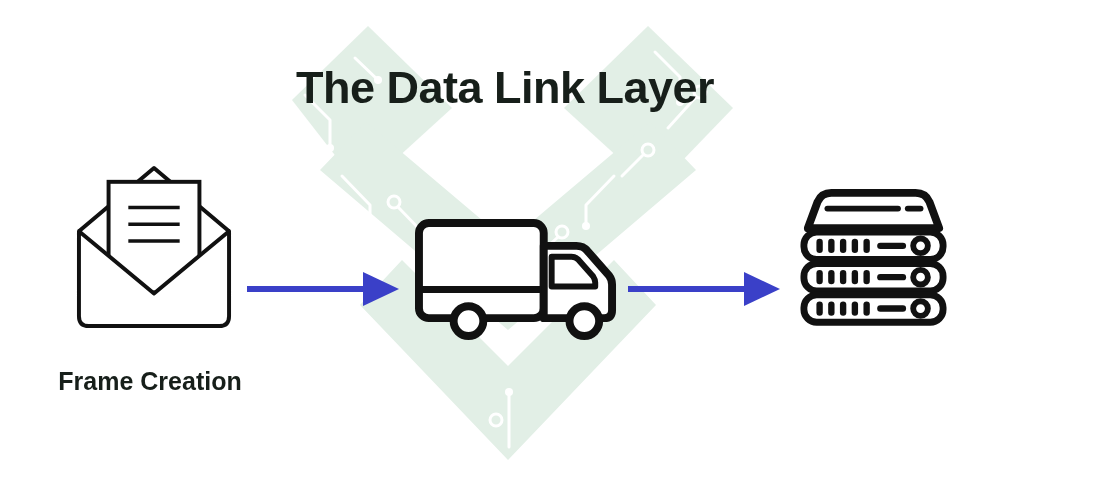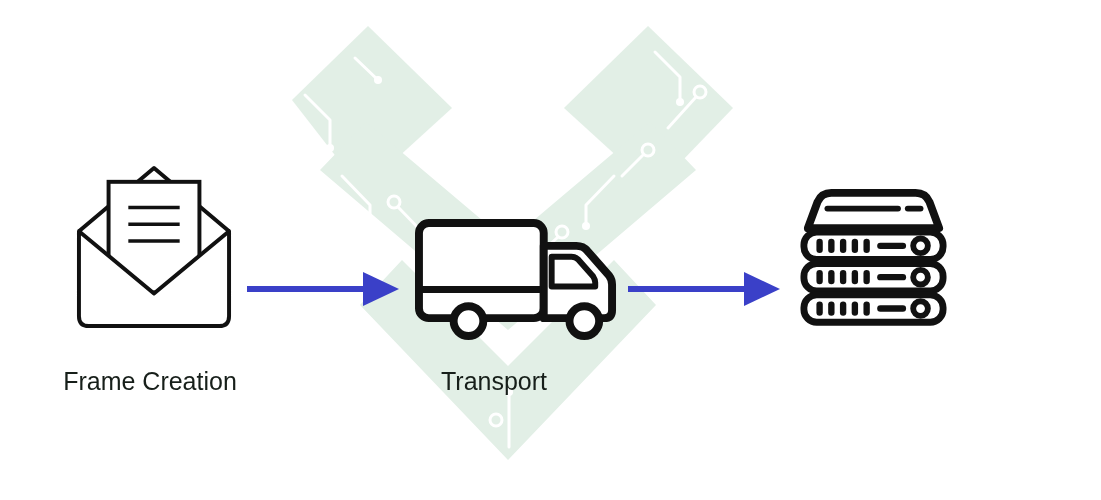--- a/index.html
+++ b/index.html
@@ -20,21 +20,21 @@
   .title{
     position:absolute;top:62px;left:505px;transform:translateX(-50%);
     margin:0;white-space:nowrap;
     font-size:45px;font-weight:700;letter-spacing:-.5px;
     color:var(--text-color,#171f1a);z-index:2;
   }
   
   .step-icon{position:absolute;z-index:2;color:var(--icon-stroke,#111);}
   .step-label{
     position:absolute;top:367px;transform:translateX(-50%);
-    white-space:nowrap;font-size:25px;font-weight:400;
+    white-space:nowrap;font-size:25px;font-weight:700;
     color:var(--text-color,#171f1a);z-index:2;
   }
   #icon-envelope{left:75px;top:162px;}
   #icon-truck{left:415px;top:219px;}
   #icon-server{left:800px;top:188px;}
   #label-0{left:150px;}
   #label-1{left:494px;}
   #label-2{left:881px;}
   
   .arrow{position:absolute;z-index:1;color:var(--arrow-color,#3a40c8);}
@@ -81,20 +81,21 @@
       <polyline class="wm-trace" points="470,310 498,338"></polyline>
         <circle class="wm-dot" cx="498" cy="338" r="4"></circle>
       <circle class="wm-ring" cx="546" cy="308" r="6"></circle>
         <polyline class="wm-trace" points="542,313 520,335"></polyline>
       <polyline class="wm-trace" points="509,392 509,447"></polyline>
         <circle class="wm-ring" cx="496" cy="420" r="6"></circle>
       <circle class="wm-dot" cx="509" cy="392" r="4"></circle>
     </g>
   </svg>
 
+  <h1 class="title">The Data Link Layer</h1>
 
   <svg id="icon-envelope" class="step-icon" width="158" height="170" viewBox="0 0 160 172" fill="none">
     <path d="M4,70 L80,6 L156,70" stroke="currentColor" stroke-width="4" stroke-linejoin="round" fill="none"></path>
     <rect x="34" y="20" width="92" height="112" fill="#fff" stroke="currentColor" stroke-width="4"></rect>
     <line x1="54" y1="46" x2="106" y2="46" stroke="currentColor" stroke-width="3.5"></line>
     <line x1="54" y1="63" x2="106" y2="63" stroke="currentColor" stroke-width="3.5"></line>
     <line x1="54" y1="80" x2="106" y2="80" stroke="currentColor" stroke-width="3.5"></line>
     <path d="M4,70 L80,133 L156,70 L156,156 Q156,166 146,166 L14,166 Q4,166 4,156 Z" fill="#fff" stroke="currentColor" stroke-width="4" stroke-linejoin="round"></path>
   </svg>
   <div id="label-0" class="step-label">Frame Creation</div>
@@ -105,21 +106,20 @@
   </svg>
 
   <svg id="icon-truck" class="step-icon" width="203" height="124" viewBox="0 0 205 125" fill="none">
     <rect x="4" y="4" width="126" height="96" rx="10" fill="#fff" stroke="currentColor" stroke-width="8" stroke-linejoin="round"></rect>
     <path d="M130,27 L163,27 Q170,27 174,32 L196,57 Q199,61 199,66 L199,92 Q199,100 191,100 L130,100 Z" fill="#fff" stroke="currentColor" stroke-width="8" stroke-linejoin="round"></path>
     <path d="M138,38 L158,38 Q162,38 165,41 L180,58 Q182,61 182,64 L182,68 L138,68 Z" fill="#fff" stroke="currentColor" stroke-width="6" stroke-linejoin="round"></path>
     <line x1="6" y1="71" x2="128" y2="71" stroke="currentColor" stroke-width="7"></line>
     <circle cx="54" cy="103" r="15" fill="#fff" stroke="currentColor" stroke-width="8"></circle>
     <circle cx="171" cy="103" r="15" fill="#fff" stroke="currentColor" stroke-width="8"></circle>
   </svg>
-  <div id="label-1" class="step-label">Transport</div>
 
   <svg id="arrow-2" class="arrow" width="156" height="38" viewBox="0 0 156 38">
     <line x1="2" y1="19" x2="122" y2="19" stroke="currentColor" stroke-width="6"></line>
     <polygon points="118,2 154,19 118,36" fill="currentColor"></polygon>
   </svg>
 
   <svg id="icon-server" class="step-icon" width="147" height="147" viewBox="0 0 150 150" fill="none">
     <path d="M32,5 L118,5 Q128,5 132,14 L142,41 L8,41 L18,14 Q22,5 32,5 Z" fill="#fff" stroke="currentColor" stroke-width="8" stroke-linejoin="round"></path>
     <line x1="28" y1="21" x2="100" y2="21" stroke="currentColor" stroke-width="6" stroke-linecap="round"></line>
     <line x1="110" y1="21" x2="123" y2="21" stroke="currentColor" stroke-width="6" stroke-linecap="round"></line>

